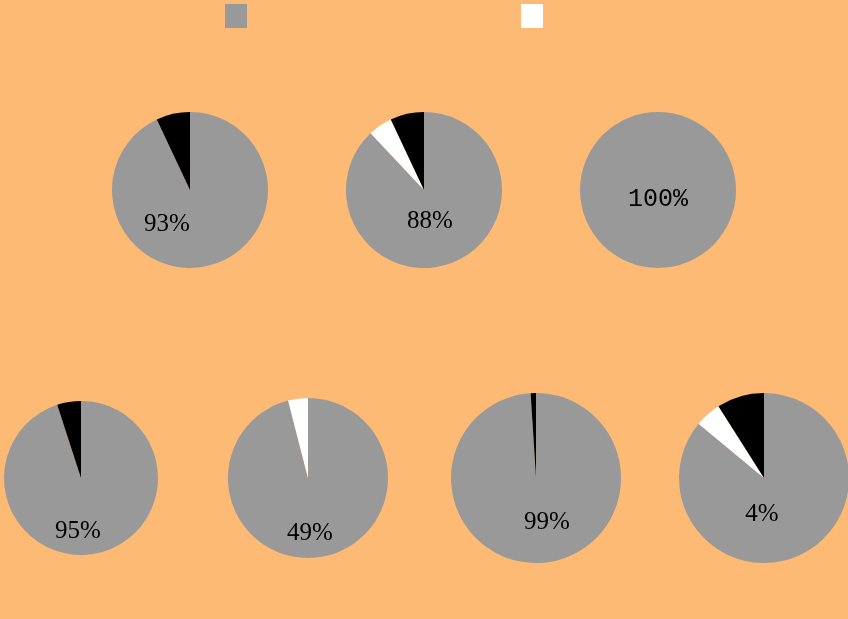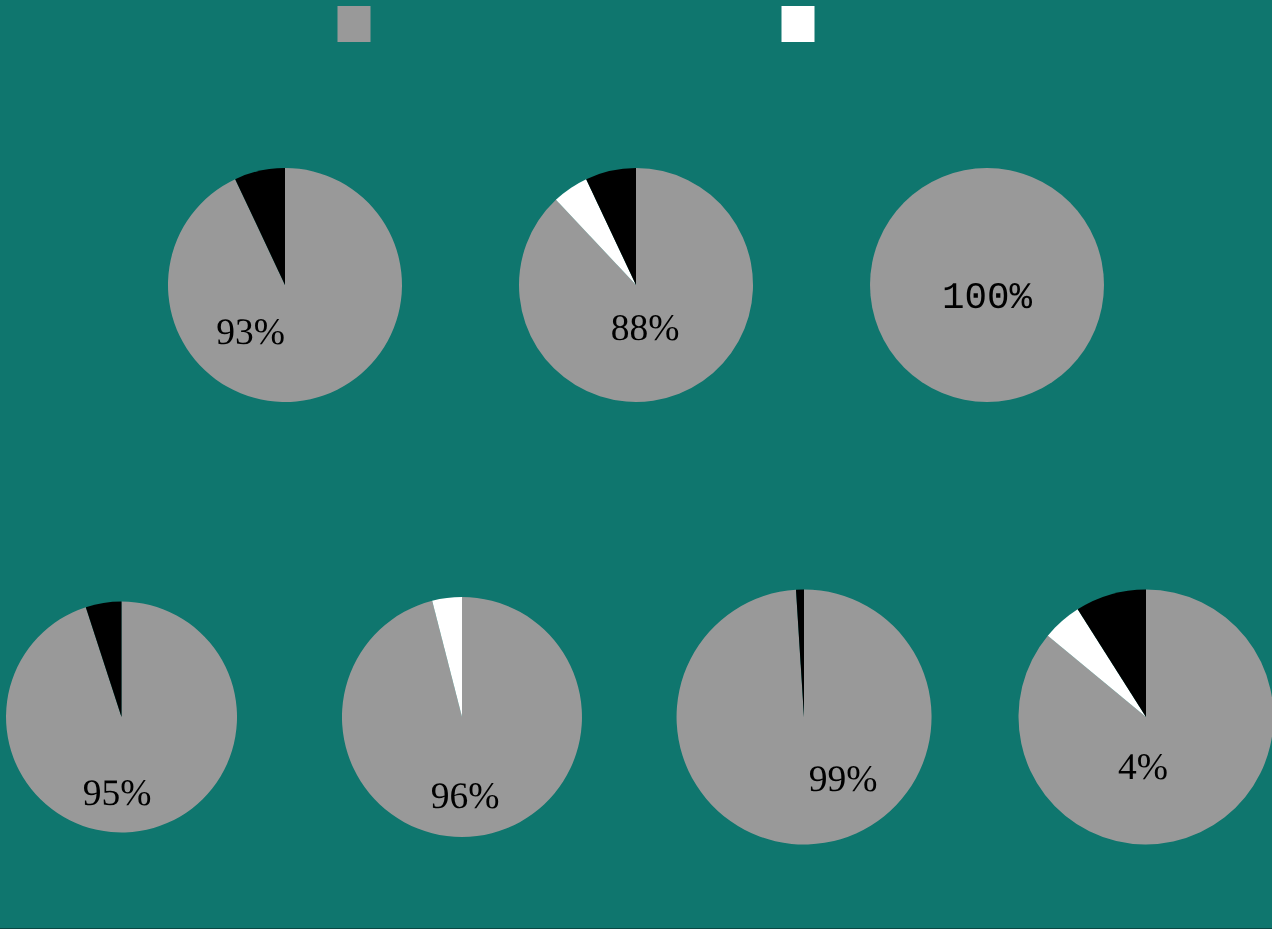--- a/index.html
+++ b/index.html
@@ -14,21 +14,21 @@
     overflow: hidden;
     font-family: "Liberation Serif", "DejaVu Serif", serif;
     position: relative;
   }
   #canvas {
     position: absolute;
     left: 0;
     top: 0;
     width: 848px;
     height: 619px;
-    background: #0f766e;
+    background: #fdba74;
   }
   .legend-swatch {
     position: absolute;
     box-sizing: border-box;
   }
   .legend-label {
     position: absolute;
     font-family: "Liberation Serif", "DejaVu Serif", serif;
     font-size: 17px;
     white-space: nowrap;
@@ -87,18 +87,18 @@
       <div class="legend-label" style="left: 255px; top: 9px; color: rgb(0, 0, 0);"></div>
       <div class="legend-swatch" style="left: 521px; top: 4px; width: 22px; height: 24px; background: rgb(255, 255, 255);"></div>
       <div class="legend-label" style="left: 551px; top: 9px; color: rgb(0, 0, 0);"></div>
     </div>
 
   <div id="labels">
       <div class="pie-label" style="left: 167px; top: 222px; color: rgb(0, 0, 0);">93%</div>
       <div class="pie-label" style="left: 430px; top: 219px; color: rgb(0, 0, 0); text-align: center;">88%</div>
       <div class="pie-label" style="left: 658px; top: 199px; color: rgb(0, 0, 0); font-family: Liberation Mono, monospace;">100%</div>
       <div class="pie-label" style="left: 78px; top: 529px; color: rgb(0, 0, 0); text-align: right;">95%</div>
-      <div class="pie-label" style="left: 310px; top: 531px; color: rgb(0, 0, 0);">96%</div>
-      <div class="pie-label" style="left: 562px; top: 520px; color: rgb(0, 0, 0);">99%</div>
+      <div class="pie-label" style="left: 310px; top: 531px; color: rgb(0, 0, 0);">49%</div>
+      <div class="pie-label" style="left: 547px; top: 520px; color: rgb(0, 0, 0);">99%</div>
       <div class="pie-label" style="left: 762px; top: 512px; color: rgb(0, 0, 0);">4%</div>
     </div>
 
 </div>
 
 </body></html>

